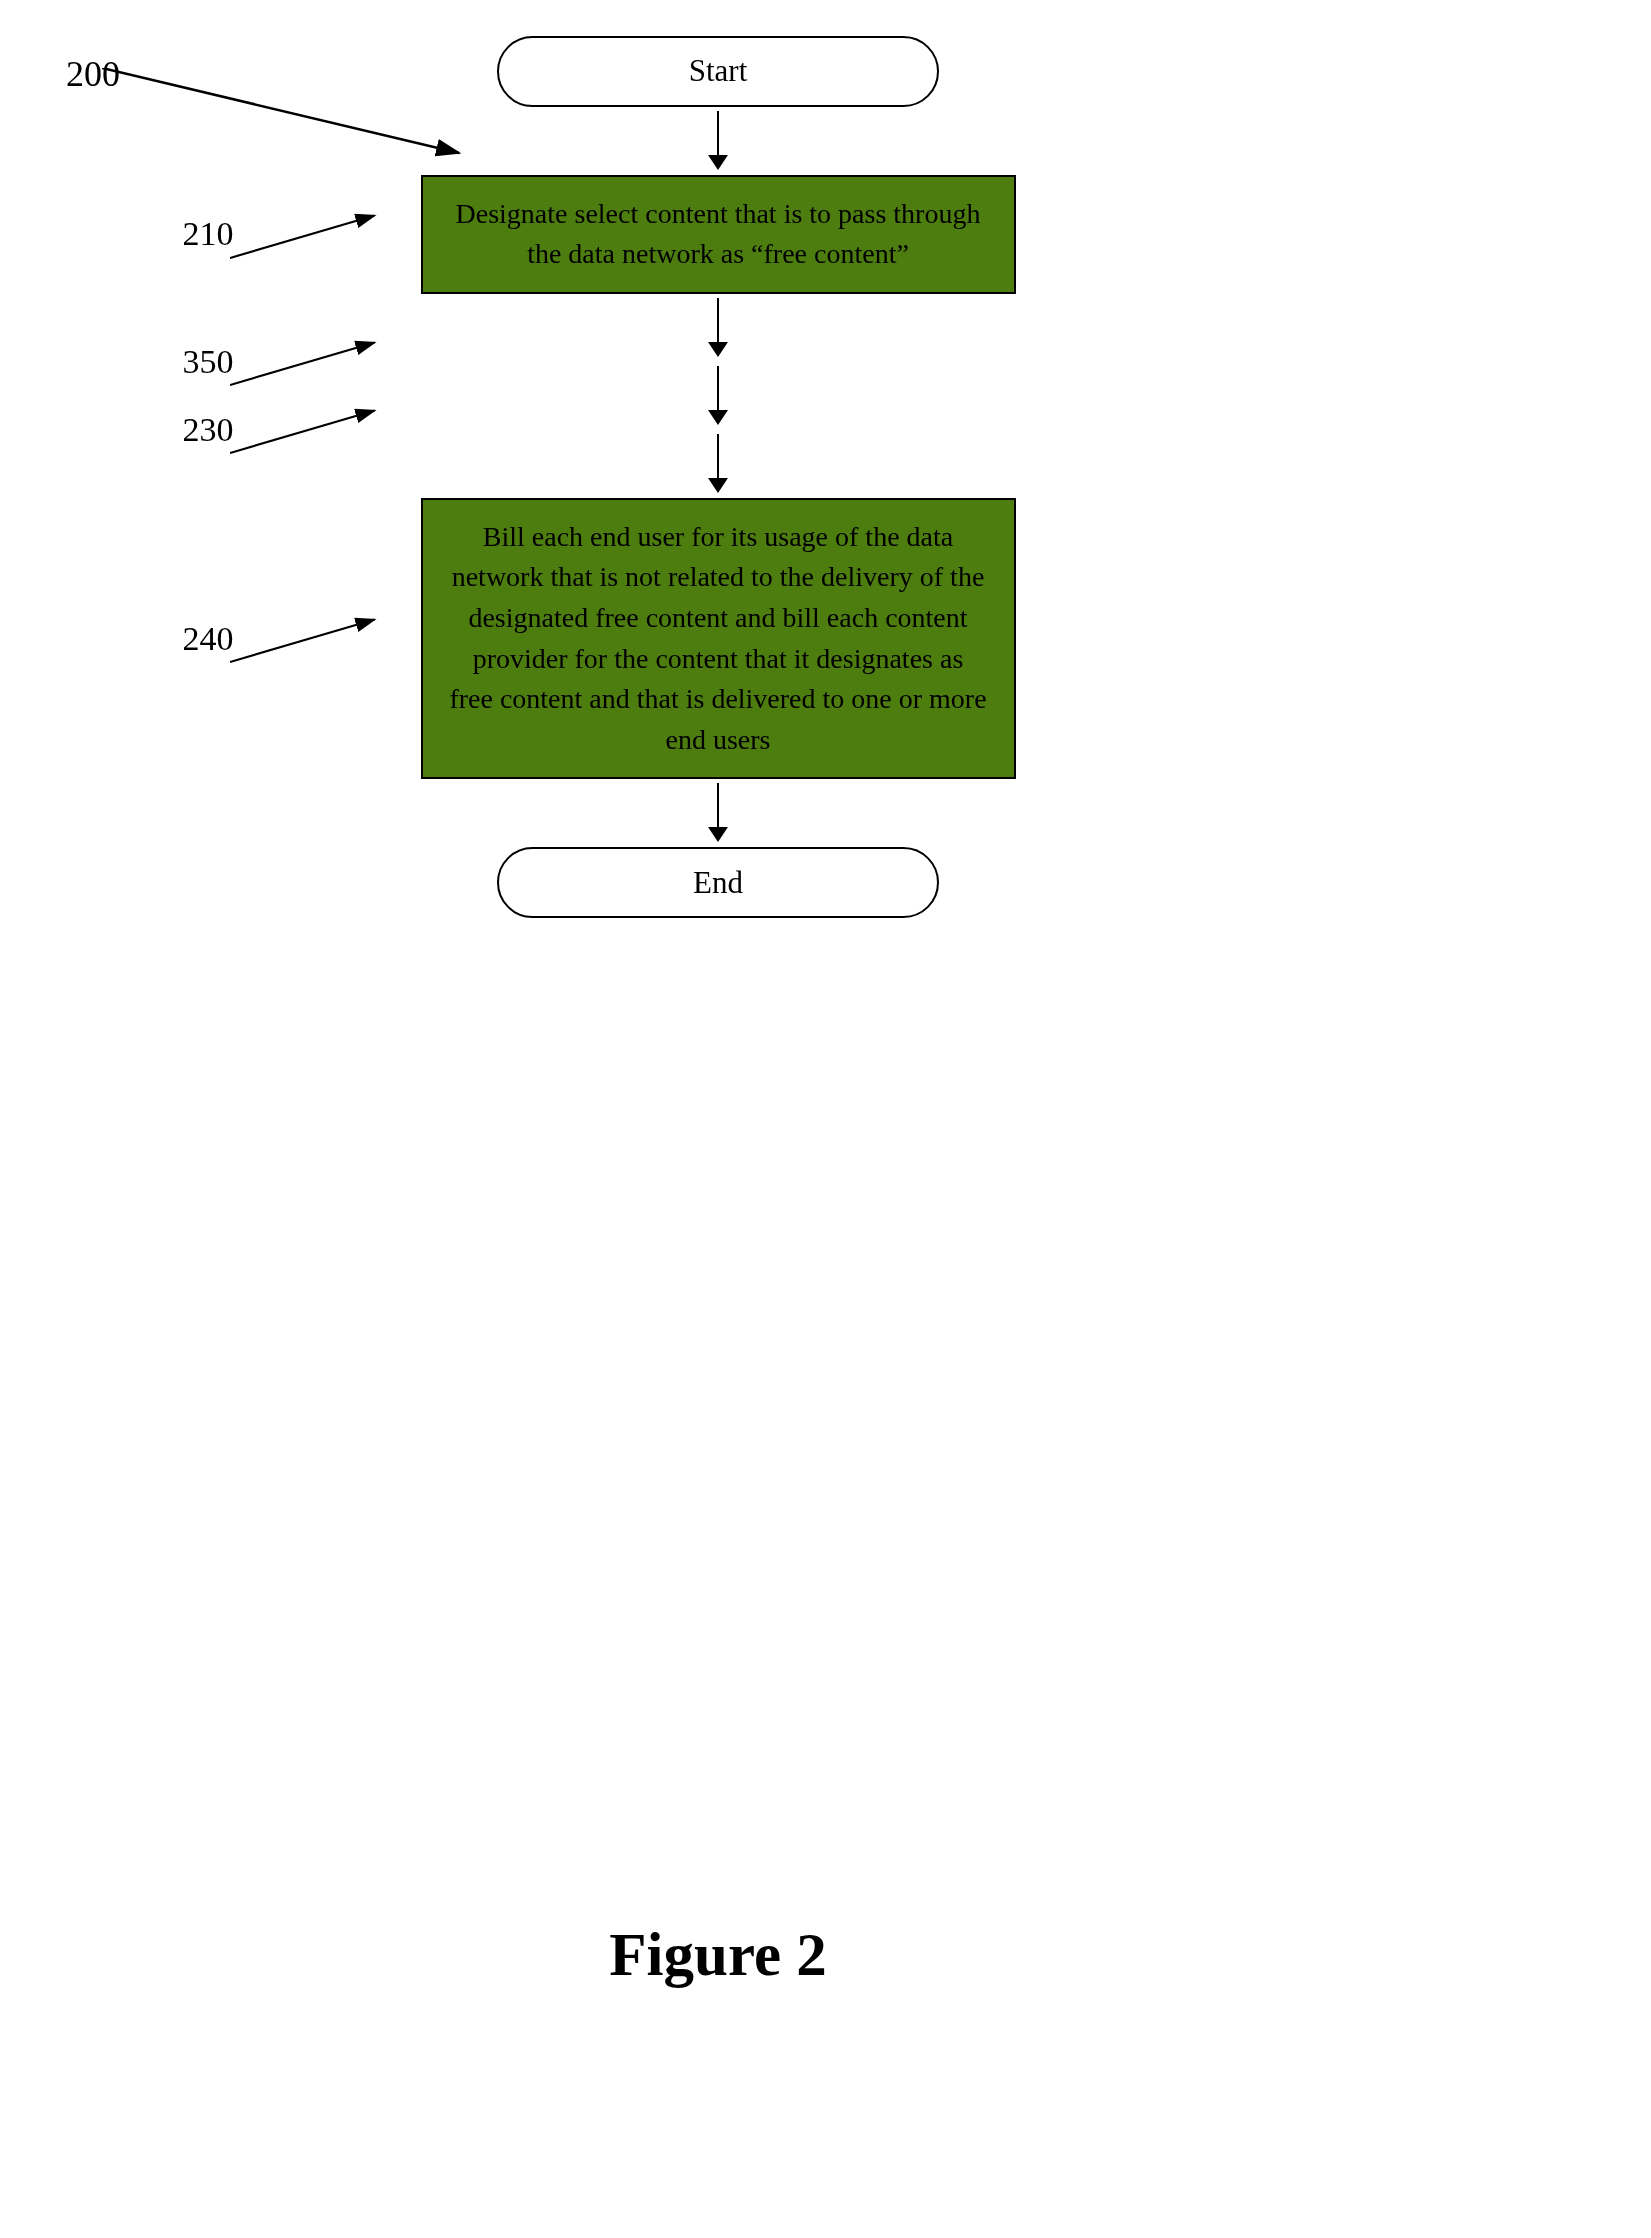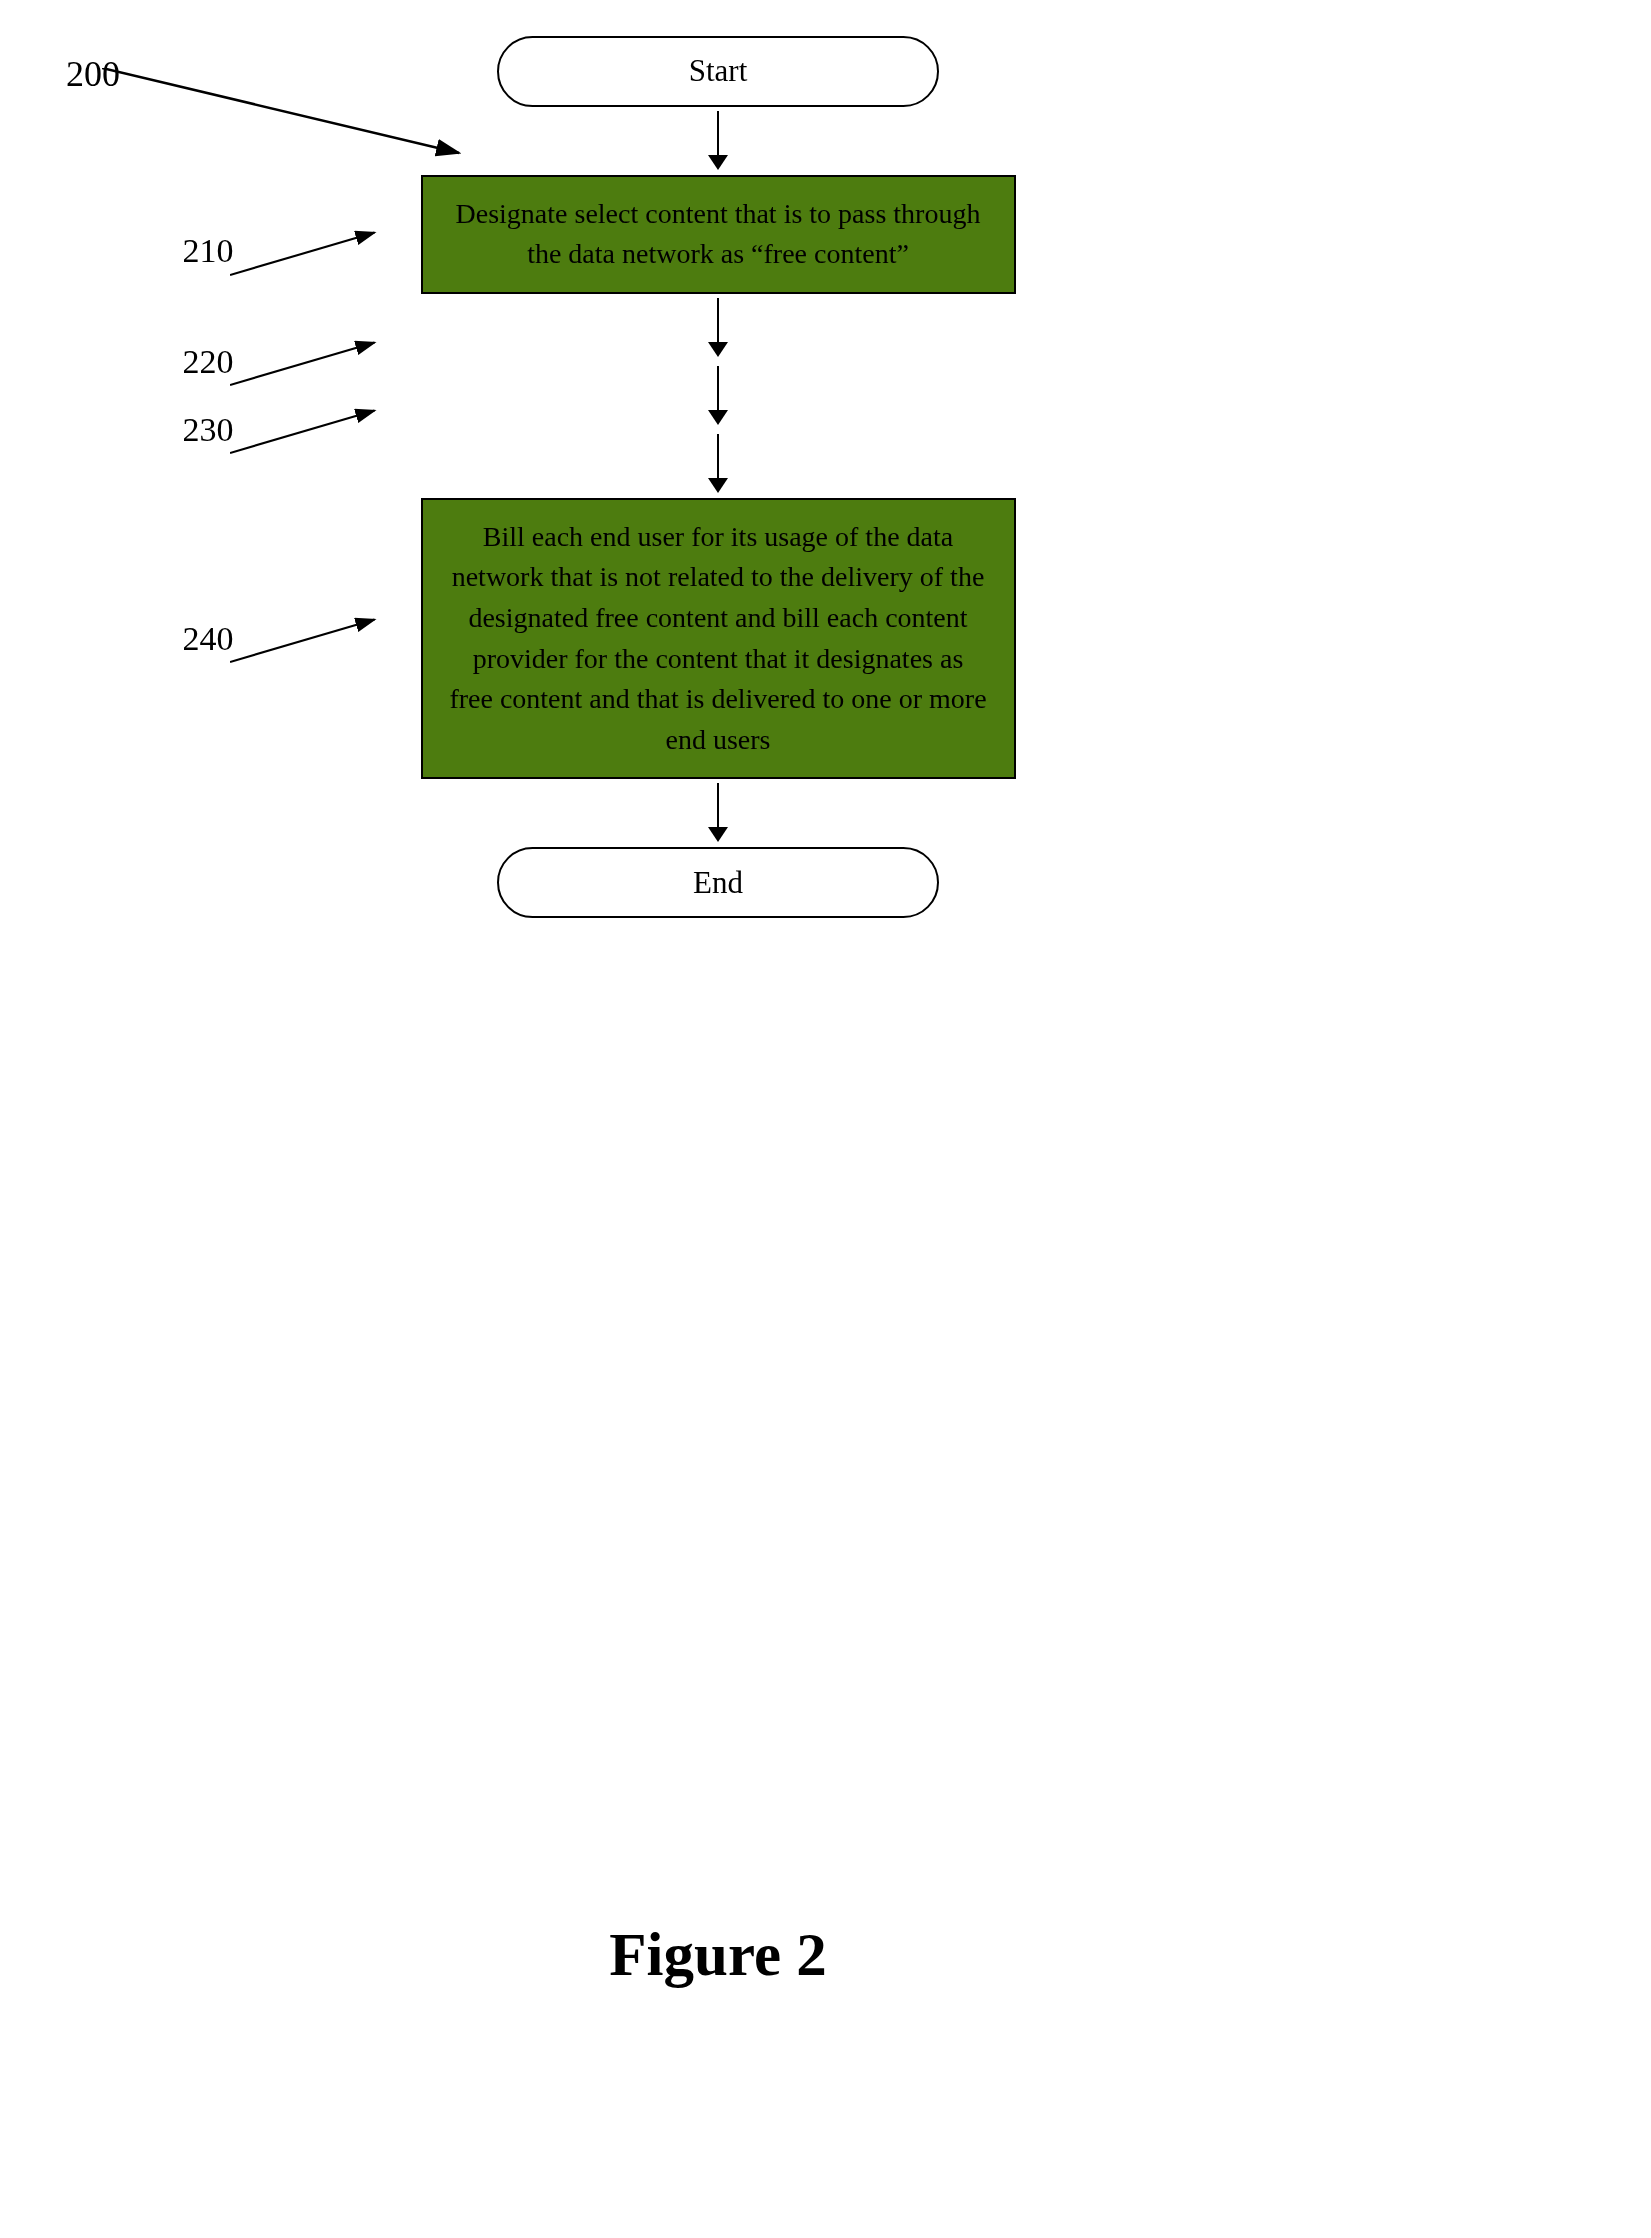--- a/index.html
+++ b/index.html
@@ -120,41 +120,41 @@
   <div class="flowchart">
 
     <div class="shape-start-end">
       <span>Start</span>
     </div>
 
     <div class="arrow-down"></div>
 
     <div style="position:relative; width:765px; display:flex; justify-content:center;">
 
-      <div style="position:absolute; left:-153px; top:50%; transform:translateY(-50%);margin-top:17px;">
+      <div style="position:absolute; left:-153px; top:50%; transform:translateY(-50%);">
         <span style="font-size:34px; font-family:'Times New Roman',serif;">210</span>
         <svg style="position:absolute; left:47px; top:-8.5px;" width="170" height="68" viewBox="0 0 200 80">
           <defs>
             <marker id="ah2" markerWidth="10" markerHeight="7" refX="9" refY="3.5" orient="auto">
               <polygon points="0 0, 10 3.5, 0 7" fill="#000"></polygon>
             </marker>
           </defs>
           <line x1="0" y1="60" x2="170" y2="10" stroke="#000" stroke-width="2.5" marker-end="url(#ah2)"></line>
         </svg>
       </div>
       <div class="shape-process">
         <span>Designate select content that is to pass through the data network as “free content”</span>
       </div>
     </div>
 
     <div class="arrow-down"></div>
 
     <div style="position:relative; width:765px; display:flex; justify-content:center;">
       <div style="position:absolute; left:-153px; top:50%; transform:translateY(-50%);">
-        <span style="font-size:34px; font-family:'Times New Roman',serif;">220</span>
+        <span style="font-size:34px; font-family:'Times New Roman',serif;">350</span>
         <svg style="position:absolute; left:47px; top:-8.5px;" width="170" height="68" viewBox="0 0 200 80">
           <defs>
             <marker id="ah3" markerWidth="10" markerHeight="7" refX="9" refY="3.5" orient="auto">
               <polygon points="0 0, 10 3.5, 0 7" fill="#000"></polygon>
             </marker>
           </defs>
           <line x1="0" y1="60" x2="170" y2="10" stroke="#000" stroke-width="2.5" marker-end="url(#ah3)"></line>
         </svg>
       </div>
     </div>

